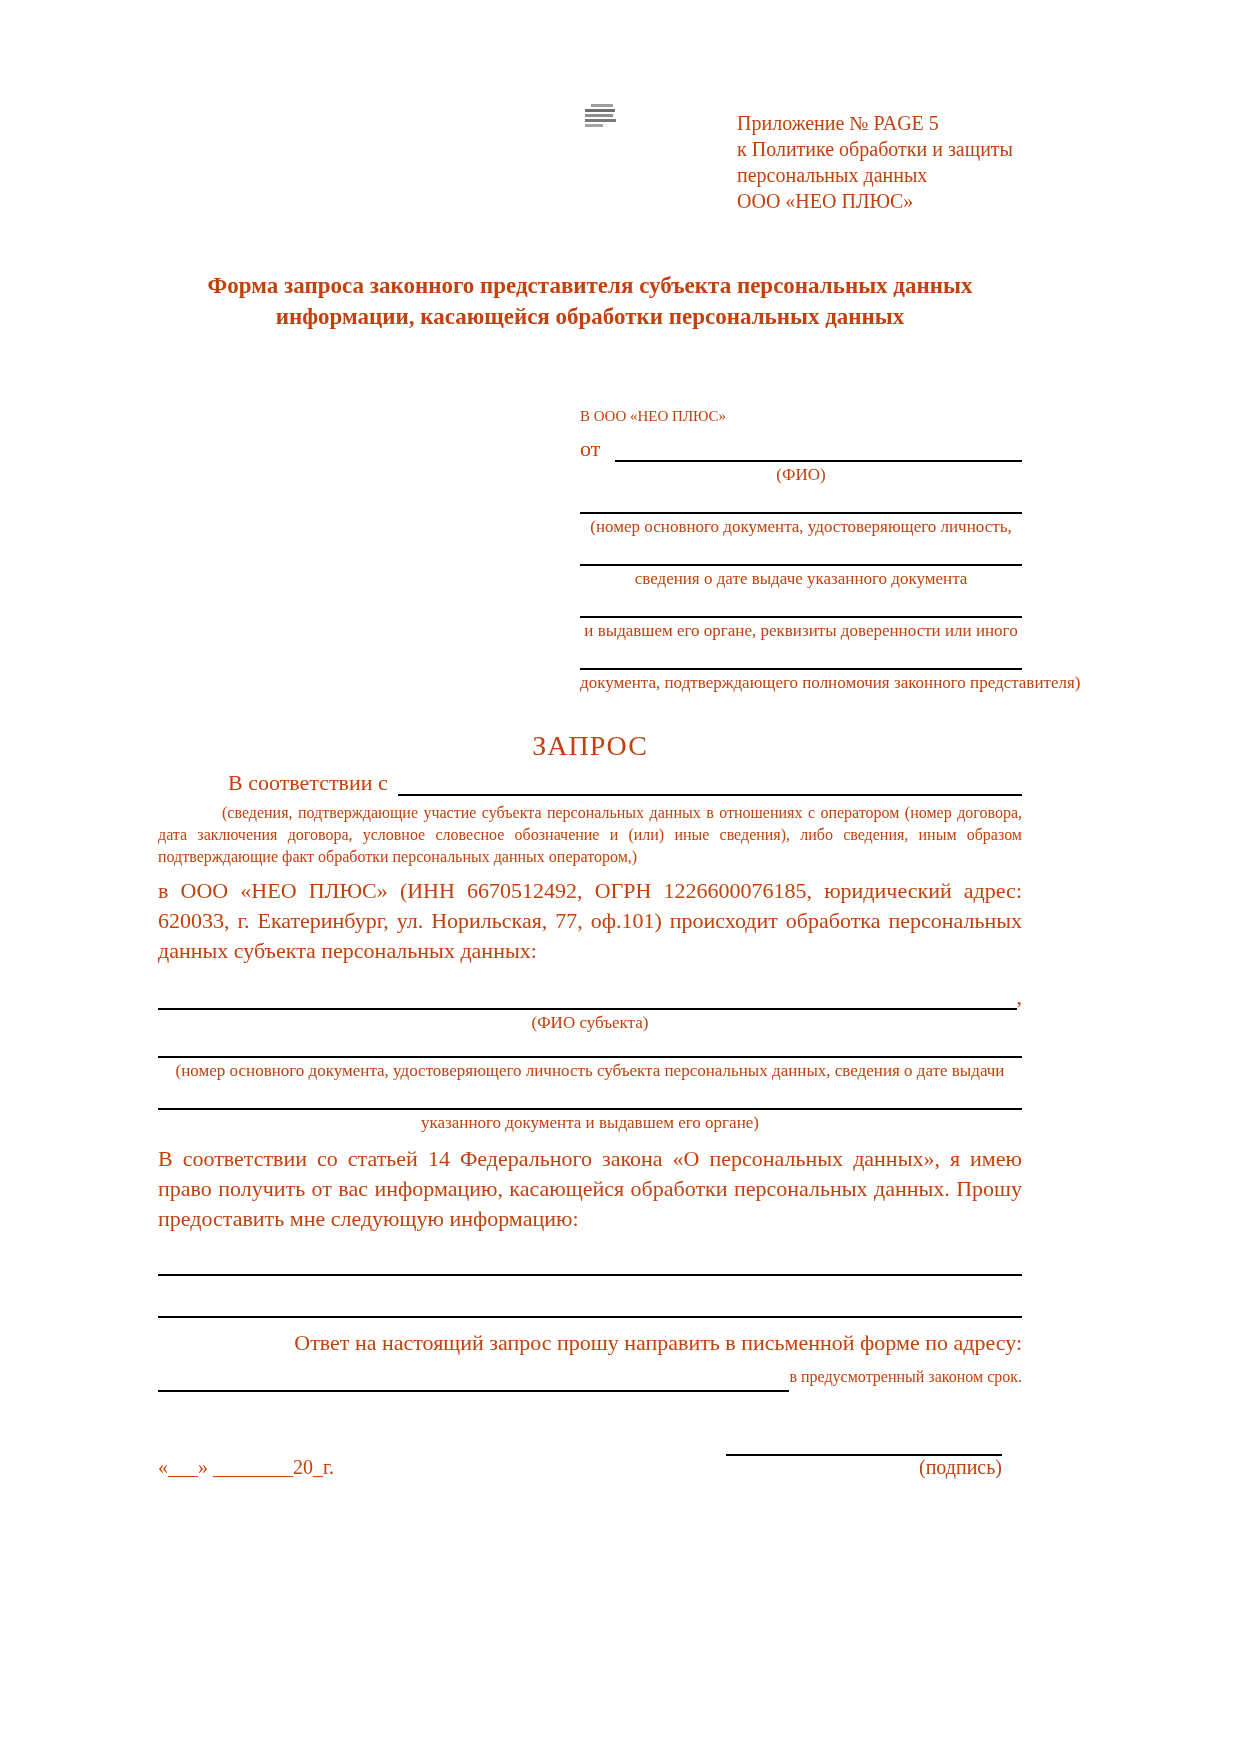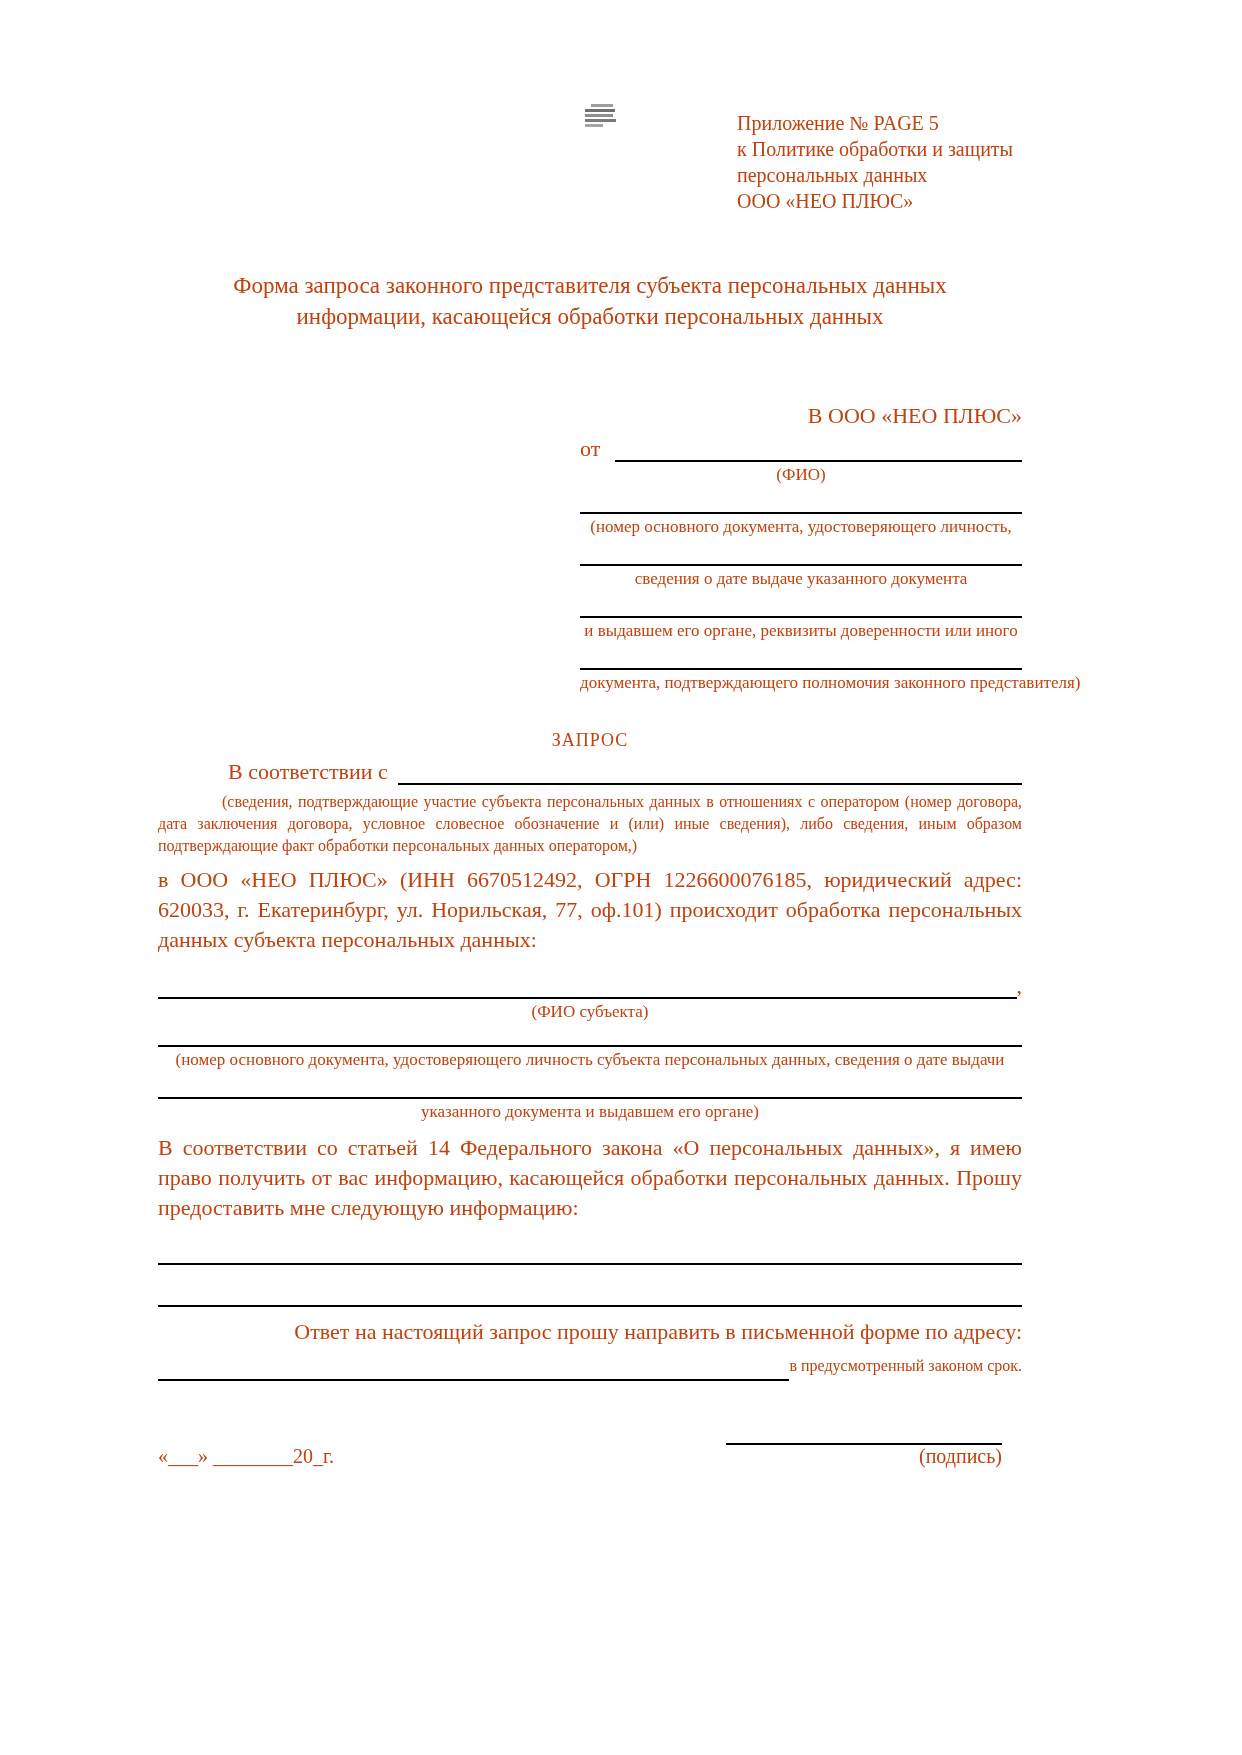--- a/index.html
+++ b/index.html
@@ -17,33 +17,33 @@
   .field-icon i:nth-child(1){width:22px;margin-left:6px;background:#9c9c9c;}
   .field-icon i:nth-child(2){width:30px;background:#6f6f6f;}
   .field-icon i:nth-child(3){width:28px;background:#8f8f8f;}
   .field-icon i:nth-child(4){width:31px;background:#7a7a7a;}
   .field-icon i:nth-child(5){width:18px;background:#a5a5a5;}
 
   .appendix{position:absolute;left:737px;top:110px;font-size:20px;line-height:26px;}
 
   .main{position:absolute;left:158px;top:270px;width:864px;}
 
-  .title{text-align:center;font-weight:normal;font-size:23px;line-height:31px;}
+  .title{text-align:center;font-weight:bold;font-size:23px;line-height:31px;}
 
   .addressee{margin-top:70px;margin-left:422px;width:442px;font-size:21px;}
-  .addr-to{font-size:22px;line-height:28px;text-align:right;}
+  .addr-to{font-size:15px;line-height:28px;}
   .from-line{display:flex;align-items:flex-end;margin-top:6px;font-size:22px;}
   .from-line .prefix{margin-right:15px;}
   .blank{border-bottom:2px solid #000;}
   .grow{flex:1 1 auto;}
   .blank-full{border-bottom:2px solid #000;height:0;margin-top:26px;}
   .caption{font-size:17px;line-height:22px;text-align:center;margin-top:2px;}
   .caption.wide{white-space:nowrap;}
 
-  .request-heading{margin-top:36px;text-align:center;font-size:18px;letter-spacing:1px;}
+  .request-heading{margin-top:36px;text-align:center;font-size:28px;letter-spacing:1px;}
   .accordance{display:flex;align-items:flex-end;margin-top:8px;font-size:22px;}
   .accordance .prefix{margin-left:70px;margin-right:10px;white-space:nowrap;}
 
   .fine-print{margin-top:6px;font-size:16px;line-height:22px;text-align:justify;text-indent:64px;}
 
   .body-par{margin-top:8px;font-size:22px;line-height:30px;text-align:justify;}
 
   .blank-row{display:flex;align-items:flex-end;margin-top:18px;font-size:22px;}
   .subject-blank-gap{margin-top:22px;}
 

